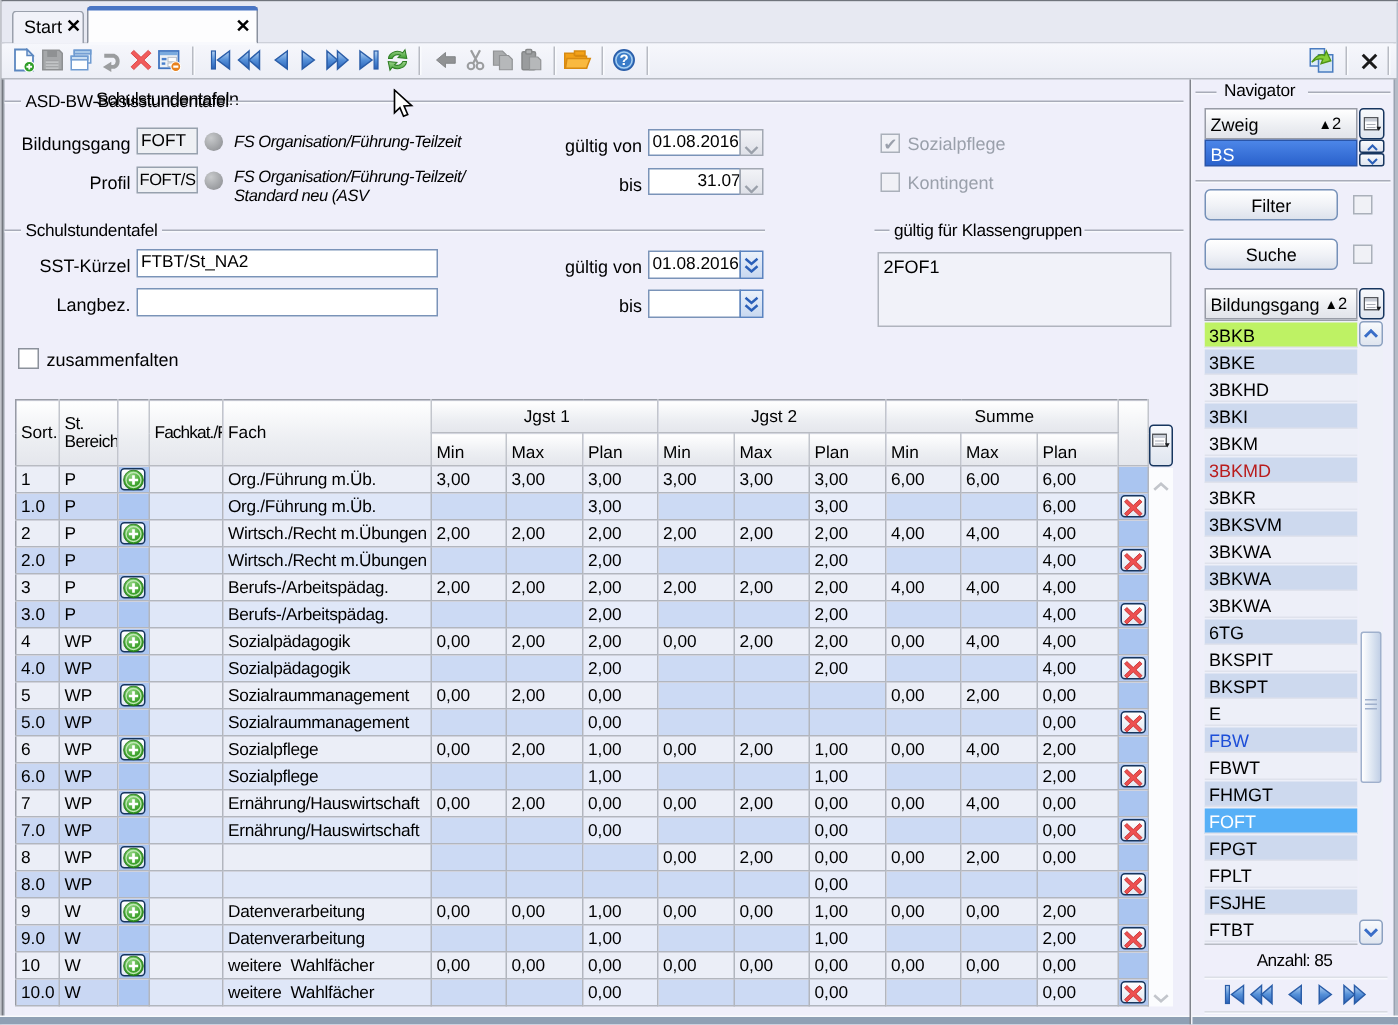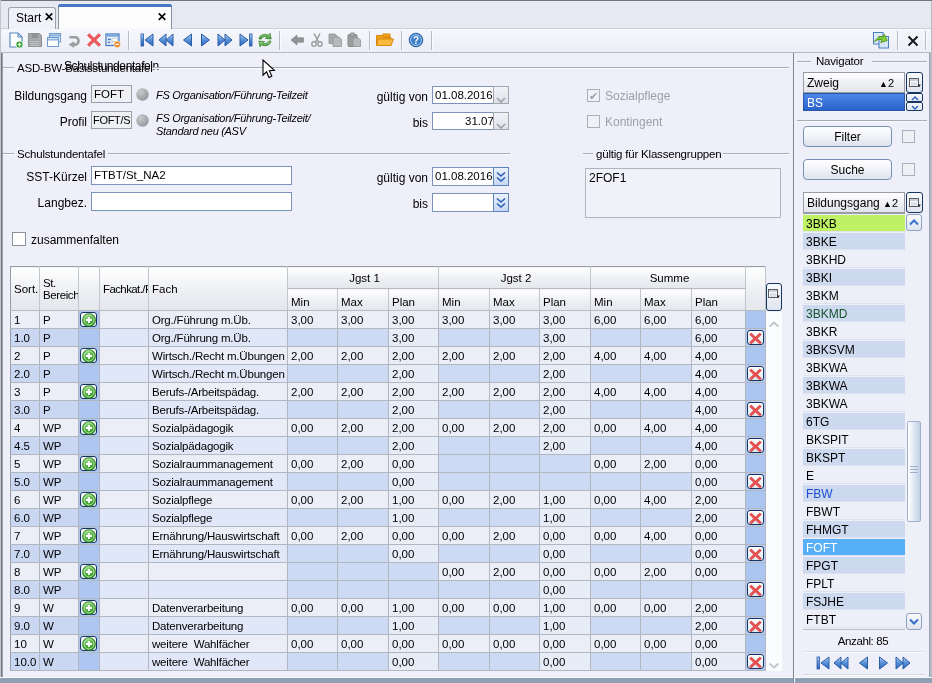--- a/index.html
+++ b/index.html
@@ -472,21 +472,21 @@
         <td style="background:#ebeef7;">2,00</td>
         <td style="background:#ebeef7;">0,00</td>
         <td style="background:#ebeef7;">2,00</td>
         <td style="background:#ebeef7;">2,00</td>
         <td style="background:#ebeef7;">0,00</td>
         <td style="background:#ebeef7;">4,00</td>
         <td style="background:#ebeef7;">4,00</td>
         <td style="background:#aac5f0;"></td>
       </tr>
       <tr style="height:18px;">
-        <td style="background:#c9d7f3;">4.5</td>
+        <td style="background:#c9d7f3;">4.0</td>
         <td style="background:#c9d7f3;">WP</td>
         <td style="background:#adc7f2;"></td>
         <td style="background:#dfe7f8;"></td>
         <td style="background:#dfe7f8;letter-spacing:-0.2px;">Sozialpädagogik</td>
         <td style="background:#ccdaf4;"></td>
         <td style="background:#ccdaf4;"></td>
         <td style="background:#e7ecf9;">2,00</td>
         <td style="background:#ccdaf4;"></td>
         <td style="background:#ccdaf4;"></td>
         <td style="background:#e7ecf9;">2,00</td>
@@ -859,21 +859,21 @@
       <rect x="1" y="2" width="8" height="2" fill="#c8cdd6"></rect>
       <path d="M2 6 h6 M2 8 h6" stroke="#a8acb4" stroke-width="0.7"></path>
       <path d="M11.8 7.5 L8.6 7.5 L10.2 10.3 Z" fill="#1a1c1f"></path>
     </svg></div>
 <div class="abs" style="left:803px;top:213px;width:102px;height:417px;border-top:1px solid #9aa0a8;border-bottom:1px solid #b8bcc4;background:#edeff8;overflow:hidden;">
     <div style="position:absolute;left:0;top:1px;width:102px;height:17px;background:#bef264;color:#000;padding:2px 0 0 3px;border-bottom:1px solid #dfe2ec;">3BKB</div>
     <div style="position:absolute;left:0;top:19px;width:102px;height:17px;background:#cdd9ee;color:#000;padding:2px 0 0 3px;border-bottom:1px solid #dfe2ec;">3BKE</div>
     <div style="position:absolute;left:0;top:37px;width:102px;height:17px;background:#edeff8;color:#000;padding:2px 0 0 3px;border-bottom:1px solid #dfe2ec;">3BKHD</div>
     <div style="position:absolute;left:0;top:55px;width:102px;height:17px;background:#cdd9ee;color:#000;padding:2px 0 0 3px;border-bottom:1px solid #dfe2ec;">3BKI</div>
     <div style="position:absolute;left:0;top:73px;width:102px;height:17px;background:#edeff8;color:#000;padding:2px 0 0 3px;border-bottom:1px solid #dfe2ec;">3BKM</div>
-    <div style="position:absolute;left:0;top:91px;width:102px;height:17px;background:#cdd9ee;color:#14532d;padding:2px 0 0 3px;border-bottom:1px solid #dfe2ec;">3BKMD</div>
+    <div style="position:absolute;left:0;top:91px;width:102px;height:17px;background:#cdd9ee;color:#b91c1c;padding:2px 0 0 3px;border-bottom:1px solid #dfe2ec;">3BKMD</div>
     <div style="position:absolute;left:0;top:109px;width:102px;height:17px;background:#edeff8;color:#000;padding:2px 0 0 3px;border-bottom:1px solid #dfe2ec;">3BKR</div>
     <div style="position:absolute;left:0;top:127px;width:102px;height:17px;background:#cdd9ee;color:#000;padding:2px 0 0 3px;border-bottom:1px solid #dfe2ec;">3BKSVM</div>
     <div style="position:absolute;left:0;top:145px;width:102px;height:17px;background:#edeff8;color:#000;padding:2px 0 0 3px;border-bottom:1px solid #dfe2ec;">3BKWA</div>
     <div style="position:absolute;left:0;top:163px;width:102px;height:17px;background:#cdd9ee;color:#000;padding:2px 0 0 3px;border-bottom:1px solid #dfe2ec;">3BKWA</div>
     <div style="position:absolute;left:0;top:181px;width:102px;height:17px;background:#edeff8;color:#000;padding:2px 0 0 3px;border-bottom:1px solid #dfe2ec;">3BKWA</div>
     <div style="position:absolute;left:0;top:199px;width:102px;height:17px;background:#cdd9ee;color:#000;padding:2px 0 0 3px;border-bottom:1px solid #dfe2ec;">6TG</div>
     <div style="position:absolute;left:0;top:217px;width:102px;height:17px;background:#edeff8;color:#000;padding:2px 0 0 3px;border-bottom:1px solid #dfe2ec;">BKSPIT</div>
     <div style="position:absolute;left:0;top:235px;width:102px;height:17px;background:#cdd9ee;color:#000;padding:2px 0 0 3px;border-bottom:1px solid #dfe2ec;">BKSPT</div>
     <div style="position:absolute;left:0;top:253px;width:102px;height:17px;background:#edeff8;color:#000;padding:2px 0 0 3px;border-bottom:1px solid #dfe2ec;">E</div>
     <div style="position:absolute;left:0;top:271px;width:102px;height:17px;background:#cdd9ee;color:#1d4ed8;padding:2px 0 0 3px;border-bottom:1px solid #dfe2ec;">FBW</div>

